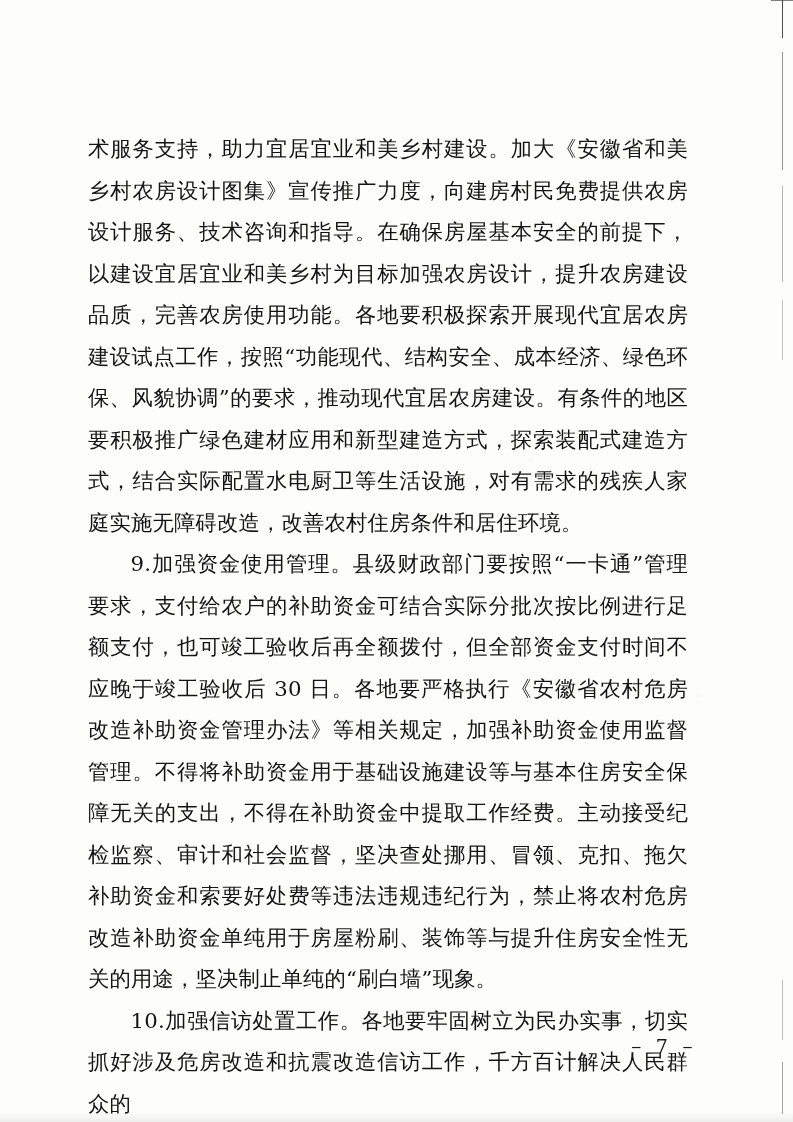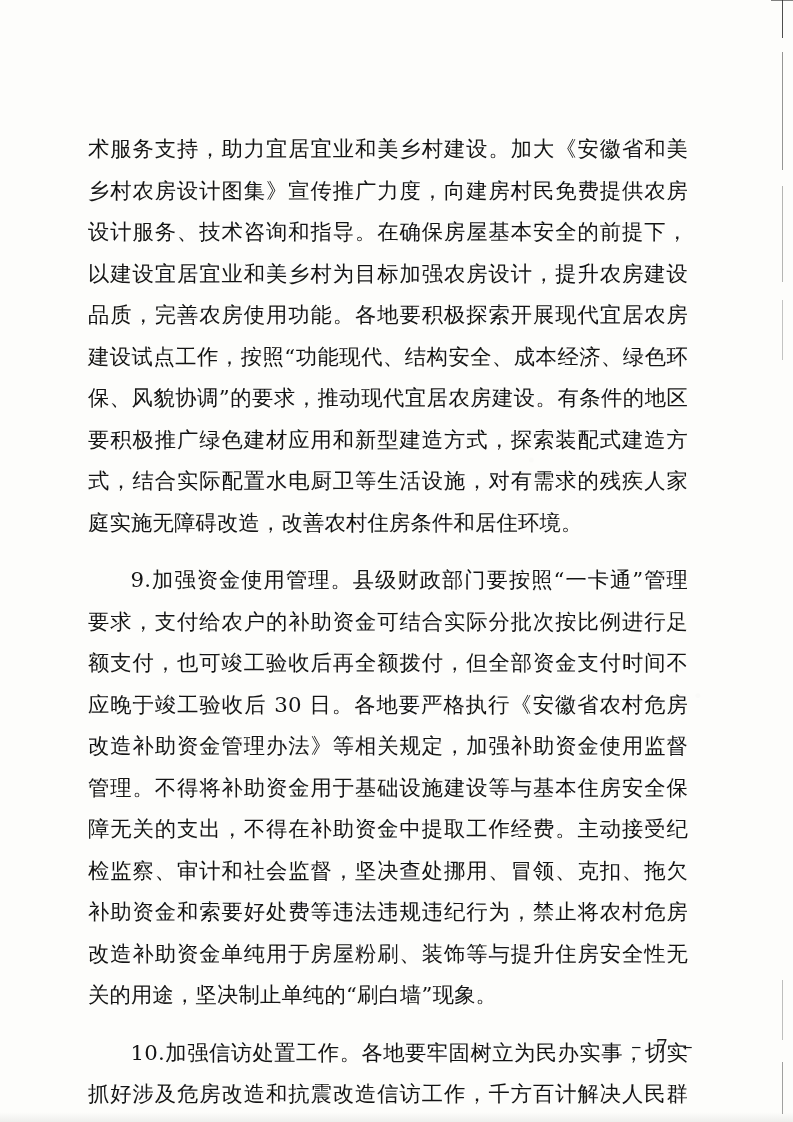--- a/index.html
+++ b/index.html
@@ -78,21 +78,21 @@
     color: #141414;
     text-align: justify;
     text-justify: inter-character;
     letter-spacing: 0.2px;
     font-family: "DejaVu Serif", "Liberation Serif", serif;
   }
   p.indent {
     text-indent: 2em;
   }
   p.para + p.para {
-    margin-top: 16px;
+    margin-top: 0px;
   }
 
   .page-number {
     position: absolute;
     right: 94px;
     bottom: 62px;
     font-size: 19px;
     color: #171717;
     letter-spacing: 2px;
     font-family: "DejaVu Serif", "Liberation Serif", serif;

